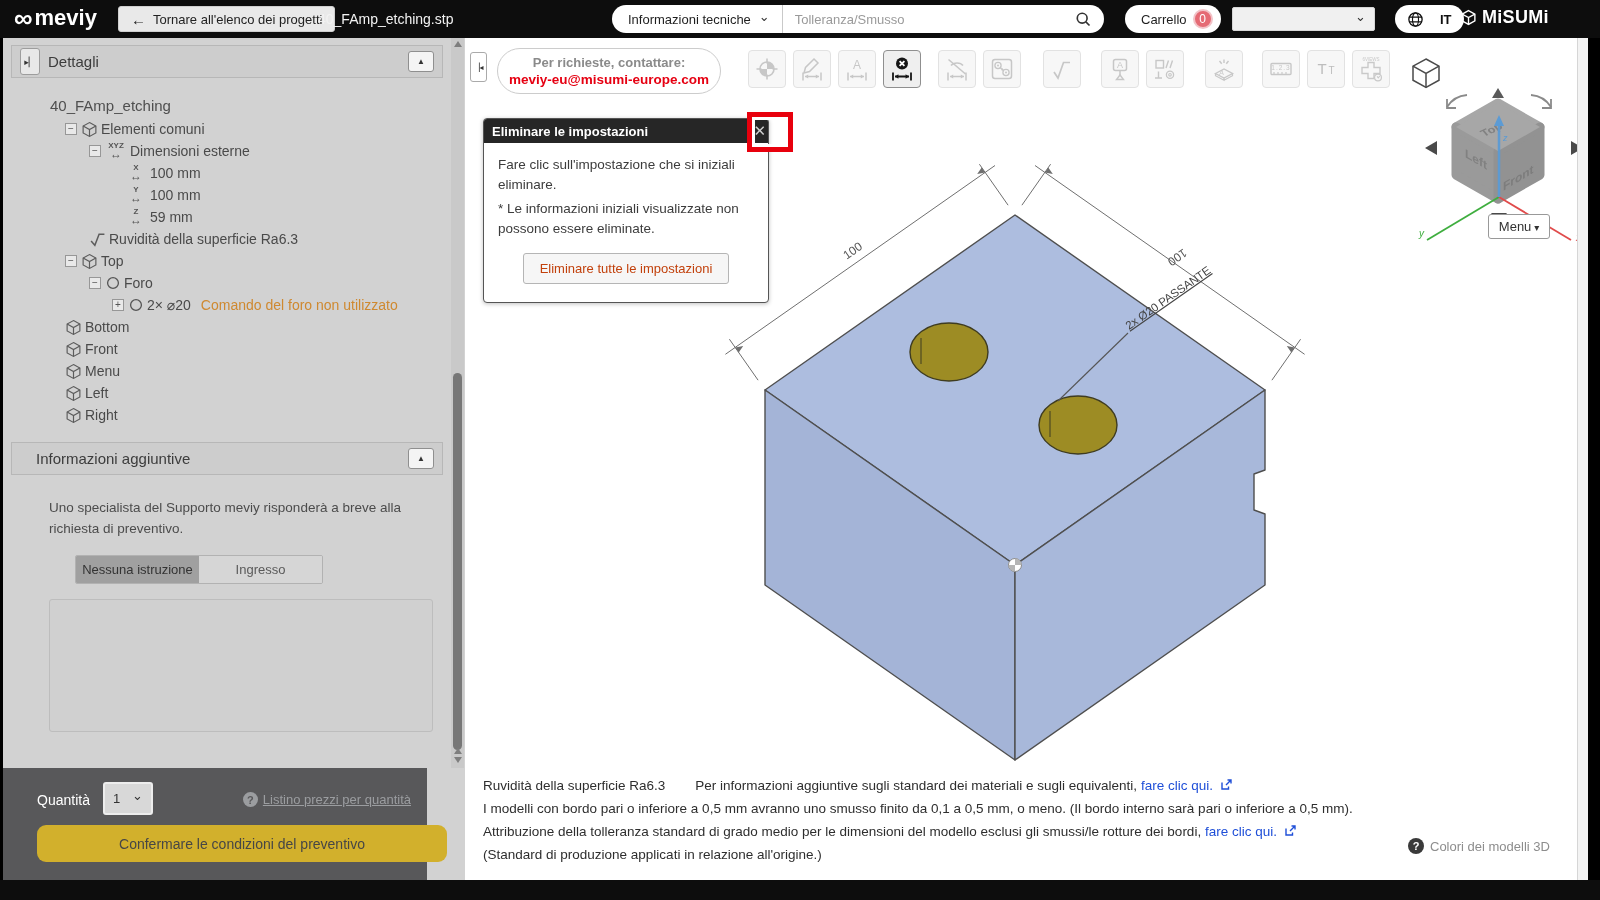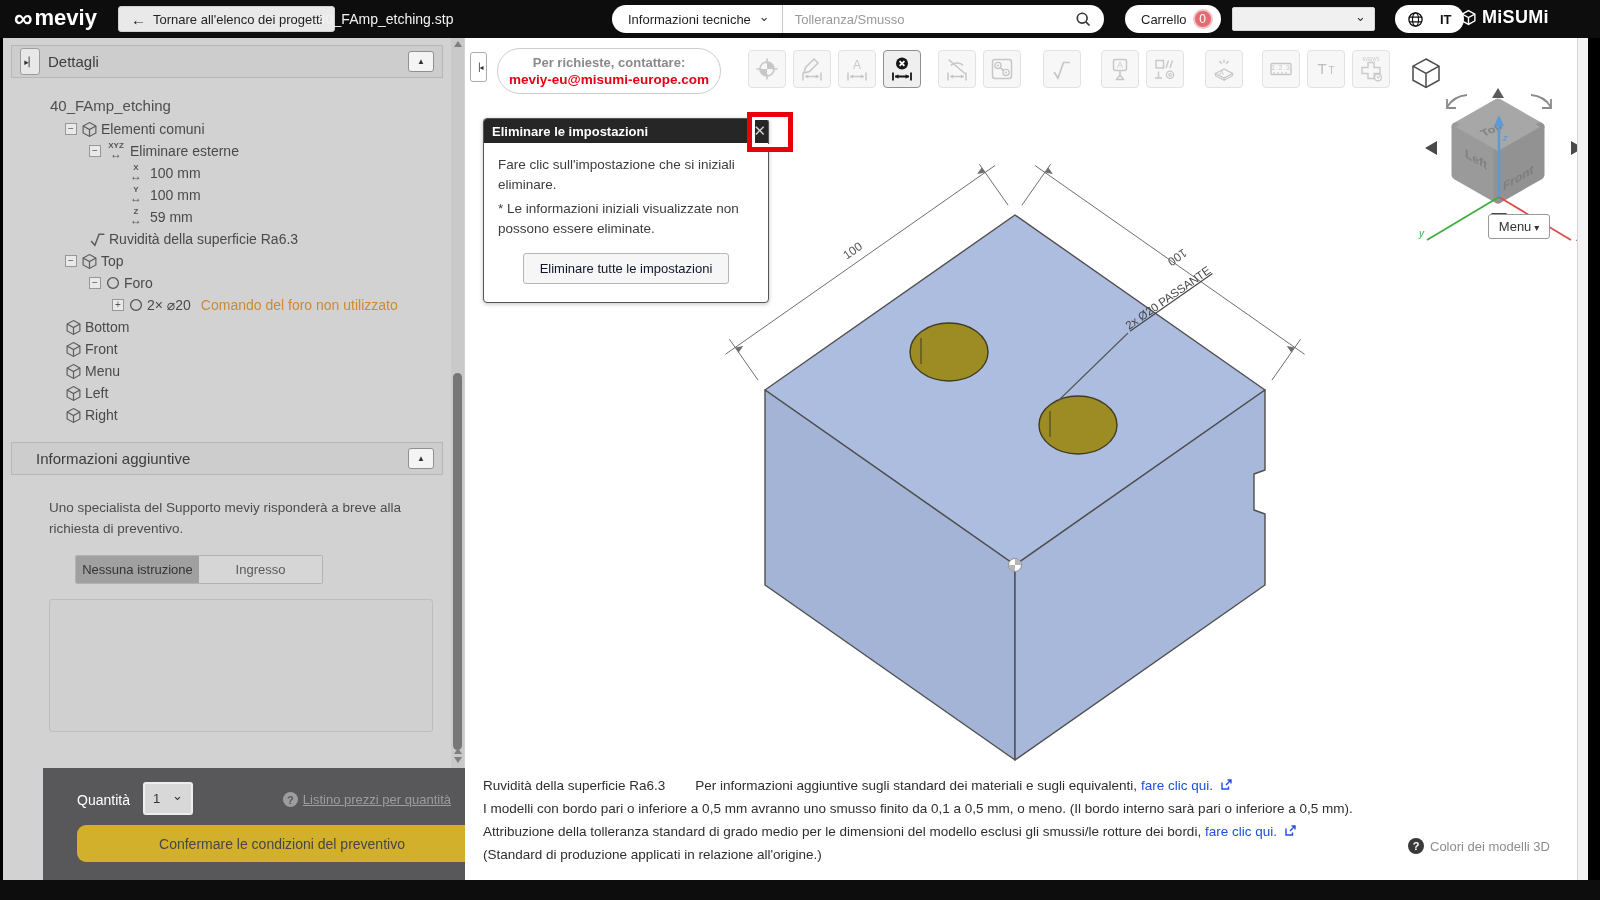--- a/index.html
+++ b/index.html
@@ -55,21 +55,21 @@
   .toggle .seg{flex:1;display:flex;align-items:center;justify-content:center;font-size:13px;cursor:pointer;}
   .seg-on{background:#a0a0a0;color:#333;}
   .seg-off{background:#d6d6d6;color:#5a5a5a;}
   .comment-box{margin:15px 0 0 46px;width:384px;height:133px;background:#d0d0d0;border:1px solid #bdbdbd;border-radius:3px;}
   .sb-scroll{position:absolute;right:1px;top:0;width:13px;height:730px;background:#c9c9c9;}
   .tri{width:0;height:0;margin:3px auto;}
   .tri-up{border-left:4px solid transparent;border-right:4px solid transparent;border-bottom:6px solid #7e7e7e;}
   .tri-dn{border-left:4px solid transparent;border-right:4px solid transparent;border-top:6px solid #7e7e7e;}
   .sb-thumb{position:absolute;left:2px;top:335px;width:9px;height:377px;background:#777;border-radius:5px;}
   .sb-btm{position:absolute;left:0;bottom:2px;width:13px;}
-  .sb-footer{position:absolute;left:0;top:730px;width:424px;height:112px;background:#58585a;margin-left:40px;}
+  .sb-footer{position:absolute;left:0;top:730px;width:424px;height:112px;background:#58585a;}
   .qty-label{position:absolute;left:34px;top:24px;color:#fff;font-size:14px;}
   .qty-select{position:absolute;left:100px;top:14px;width:50px;height:33px;background:#d8d8d8;border:2px solid #ededed;border-radius:3px;display:flex;align-items:center;justify-content:space-between;padding:0 8px;font-size:13px;color:#333;cursor:pointer;}
   .price-link{position:absolute;right:16px;top:24px;display:flex;align-items:center;gap:5px;color:#9b9da0;font-size:13px;}
   .price-link .link{text-decoration:underline;cursor:pointer;}
   .qicon{width:15px;height:15px;border-radius:50%;display:inline-flex;align-items:center;justify-content:center;font-size:11px;font-weight:bold;color:#58585a;background:#9b9da0;}
   .qicon::before{content:"?";}
   .confirm-btn{position:absolute;left:34px;top:57px;width:410px;height:37px;background:#d2b02c;border:0;border-radius:9px;font-size:14px;color:#464646;cursor:pointer;}
 
   
   .viewport{position:absolute;left:465px;top:38px;width:1123px;height:842px;background:#fff;}
@@ -82,21 +82,21 @@
   .tbtn svg{display:block;}
 
   
   .dialog{position:absolute;left:18px;top:80px;width:286px;background:#fff;border:1px solid #555;border-radius:4px;box-shadow:0 1px 4px rgba(0,0,0,.25);}
   .dlg-hd{height:24px;background:#262626;border-radius:3px 3px 0 0;display:flex;align-items:center;padding:0 8px;}
   .dlg-title{color:#fff;font-size:13px;font-weight:bold;}
   .dlg-x{margin-left:auto;color:#cfcfcf;font-size:15px;cursor:pointer;position:relative;left:6px;}
   .dlg-x::before{content:"✕";}
   .dlg-body{padding:12px 14px 14px;}
   .dlg-body p{margin:0 0 4px;font-size:13.5px;color:#3c3c3c;line-height:20px;}
-  .dlg-btn{display:block;margin:14px auto 4px;height:31px;padding:0 16px;background:#f6f6f6;border:1px solid #b5b5b5;border-radius:3px;font-size:13px;color:#0f172a;cursor:pointer;}
+  .dlg-btn{display:block;margin:14px auto 4px;height:31px;padding:0 16px;background:#f6f6f6;border:1px solid #b5b5b5;border-radius:3px;font-size:13px;color:#c2410c;cursor:pointer;}
   .red-box{position:absolute;left:282px;top:74px;width:46px;height:40px;border:5px solid #e8000d;box-shadow:inset 0 0 0 3px #fff;z-index:20;pointer-events:none;}
 
   
   .menu-btn{position:absolute;left:1023px;top:176px;width:62px;height:25px;background:#fff;border:1px solid #999;border-radius:3px;font-size:13px;color:#333;cursor:pointer;}
   .menu-btn::after{content:" ▾";font-size:10px;}
 
   
   .notes{position:absolute;left:18px;top:736px;width:1080px;font-size:13.5px;color:#2e2e2e;line-height:23px;}
   .notes .gap{display:inline-block;width:26px;}
   .blue-link{color:#1f4fd8;cursor:pointer;}
@@ -192,21 +192,21 @@
             <use href="#ic-cube"></use>
           </svg>
         <span class="tlabel">Elementi comuni</span>
       </div>
       <div class="trow lv2">
         <span class="exp">−</span>
         <span class="dimic">
             <i class="ax">XYZ</i>
             <i class="ar"></i>
           </span>
-        <span class="tlabel">Eliminare esterne</span>
+        <span class="tlabel">Dimensioni esterne</span>
       </div>
       <div class="trow lvdim">
         <span class="dimic">
             <i class="ax">X</i>
             <i class="ar"></i>
           </span>
         <span class="tlabel">100 mm</span>
       </div>
       <div class="trow lvdim">
         <span class="dimic">

